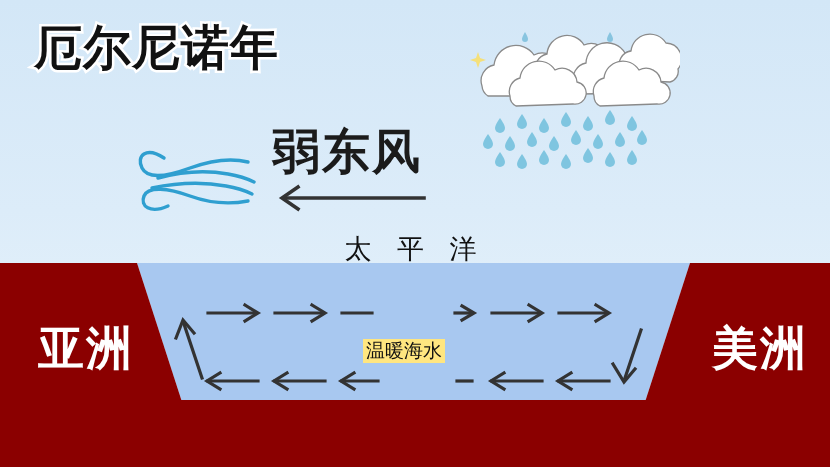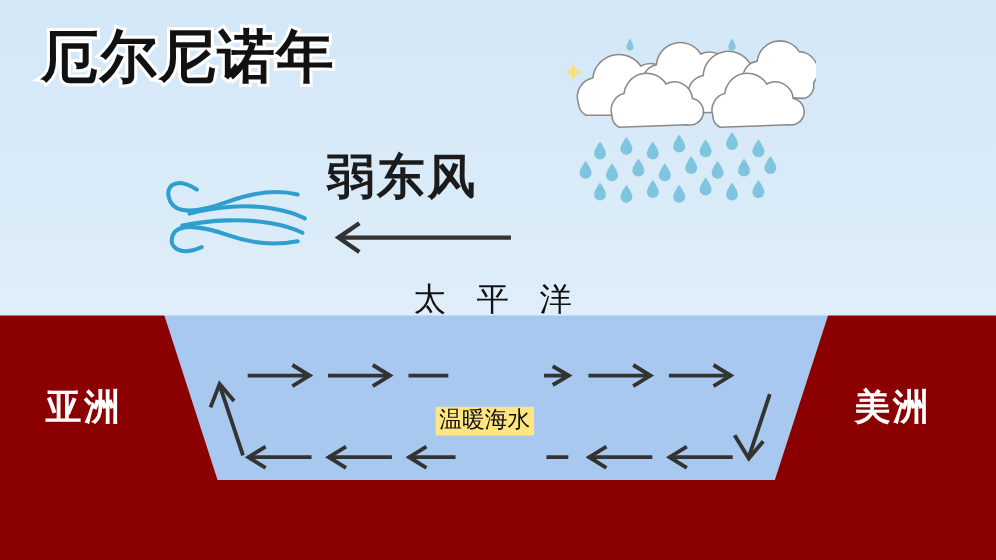--- a/index.html
+++ b/index.html
@@ -24,35 +24,35 @@
     line-height:1;
     -webkit-text-stroke:5px #ffffff;
     paint-order:stroke fill;
     white-space:nowrap;
   }
 
   
   #wind-icon{position:absolute;left:128px;top:128px;width:128px;height:92px;}
   #wind-label{
     position:absolute;left:272px;top:128px;
-    font-size:40px;font-weight:bold;color:#1b1b1b;
+    font-size:48px;font-weight:bold;color:#1b1b1b;
     letter-spacing:2px;white-space:nowrap;line-height:1;
   }
   #wind-arrow{position:absolute;left:268px;top:180px;width:160px;height:36px;}
 
   
   #rain-cluster{position:absolute;left:470px;top:22px;width:210px;height:150px;}
 
   
   #scene{position:absolute;left:0;top:252px;width:830px;height:215px;}
 
   
   .land-label{
     position:absolute;
-    font-size:30px;font-weight:bold;color:#ffffff;
+    font-size:46px;font-weight:bold;color:#ffffff;
     letter-spacing:2px;white-space:nowrap;line-height:1;
   }
   #label-asia{left:38px;top:325px;}
   #label-america{left:712px;top:325px;}
 
   #label-pacific{
     position:absolute;left:0;top:236px;width:830px;
     text-align:center;
     font-size:27px;color:#111;letter-spacing:9px;
     line-height:1;white-space:nowrap;

